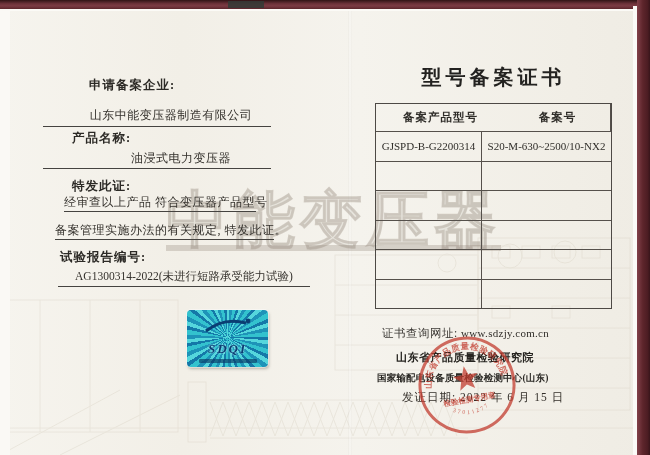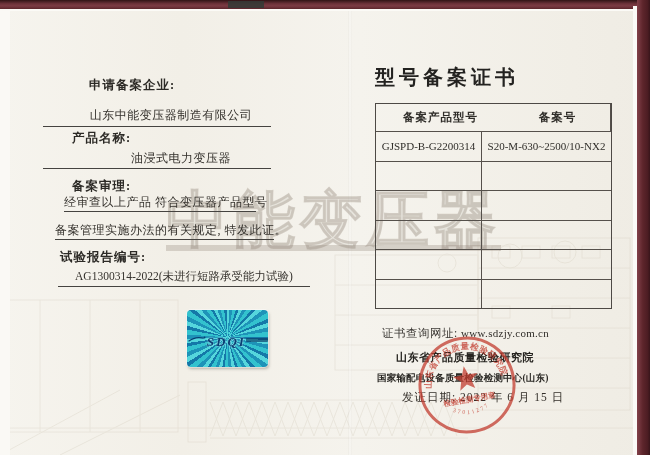--- a/index.html
+++ b/index.html
@@ -39,28 +39,28 @@
   .u-product   { left:43px; top:150px; width:228px; height:19px; padding-left:48px; }
   .u-review1   { left:64px; top:194px; width:192px; height:18px; }
   .u-review2   { left:55px; top:222px; width:219px; height:18px; }
   .u-report    { left:58px; top:269px; width:252px; height:18px; font-size:11.5px; letter-spacing:0; }
 
   
   .holo { position:absolute; left:187px; top:310px; width:81px; height:57px; border-radius:4px;
           background:repeating-conic-gradient(from 10deg at 50% 48%,
             #33c2ce 0deg 7deg, #1478a8 7deg 12deg, #55d6dc 12deg 18deg, #1e93b8 18deg 24deg);
           box-shadow:0 0 0 1px rgba(255,255,255,.45), 1px 2px 3px rgba(80,70,50,.35); overflow:hidden; }
-  .holo-logo { position:absolute; inset:0; display:flex; flex-direction:row; align-items:center;
+  .holo-logo { position:absolute; inset:0; display:flex; flex-direction:column; align-items:center;
                justify-content:center; }
   .holo-word { font-size:13px; font-weight:bold; font-style:italic; letter-spacing:2px;
                color:#0a3e73; text-shadow:0 0 2px rgba(230,255,255,.9); margin-top:6px; }
   .holo-micro { width:58px; height:4px; margin-top:2px; background:rgba(9,55,100,.65); border-radius:1px; }
 
   
-  .title { position:absolute; left:375px; top:64px; width:237px; font-size:20px;
+  .title { position:absolute; left:375px; top:64px; width:237px; text-align:center; font-size:20px;
            font-weight:bold; letter-spacing:4px; color:#232220; }
 
   .tbl { position:absolute; left:375px; top:103px; width:237px; border:1.3px solid #4d4945;
          display:flex; flex-direction:column; background:rgba(255,255,255,0.0); }
   .tbl-row { display:flex; flex:0 0 29.5px; border-top:1px solid #55504b; }
   .tbl-row.header { flex:0 0 27px; border-top:none; }
   .cell { display:flex; align-items:center; justify-content:center; font-size:11px; color:#2f2d29;
           white-space:nowrap; overflow:hidden; }
   .cell-l { width:106px; border-right:1px solid #55504b; }
   .cell-r { flex:1; }
@@ -131,21 +131,21 @@
 
   <div class="layer">
 
     <div class="left-panel">
       <div class="lbl" style="left:89px; top:77px;">申请备案企业:</div>
       <div class="uline u-applicant">山东中能变压器制造有限公司</div>
 
       <div class="lbl" style="left:72px; top:130px;">产品名称:</div>
       <div class="uline u-product">油浸式电力变压器</div>
 
-      <div class="lbl" style="left:72px; top:178px;">备案审理:</div>
+      <div class="lbl" style="left:72px; top:178px;">特发此证:</div>
       <div class="uline u-review1">经审查以上产品 符合变压器产品型号</div>
       <div class="uline u-review2">备案管理实施办法的有关规定, 特发此证。</div>
 
       <div class="lbl" style="left:60px; top:249px;">试验报告编号:</div>
       <div class="uline u-report">AG1300314-2022(未进行短路承受能力试验)</div>
 
       <div class="holo">
         <div class="holo-logo">
           <svg width="52" height="20" viewBox="0 0 52 20">
             <path d="M4,16 Q22,2 44,8" stroke="#0a3e73" stroke-width="3" fill="none"></path>

